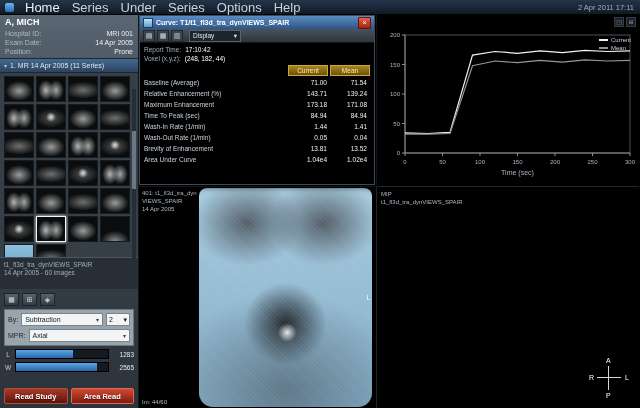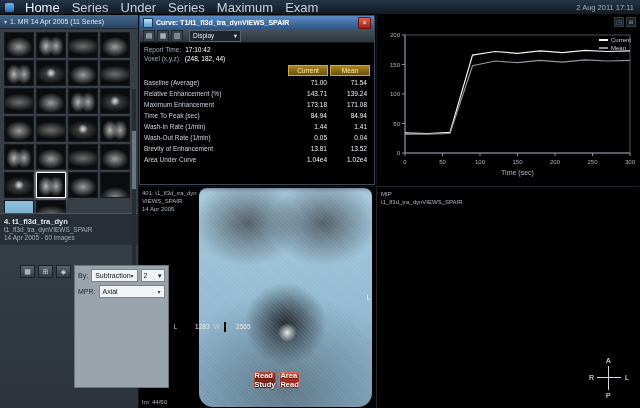--- a/index.html
+++ b/index.html
@@ -37,21 +37,21 @@
   .v3{background-image:radial-gradient(circle 7px at 50% 50%,#e0e0e0,rgba(0,0,0,0) 70%),
                         radial-gradient(ellipse 70% 50% at 50% 55%,#565656,rgba(0,0,0,0) 80%);}
   .v4{background-image:radial-gradient(ellipse 75% 60% at 50% 100%,#8a8a8a,rgba(0,0,0,0) 70%);}
   .vb{background-image:linear-gradient(#8fc1de,#6aa3c4);}
   .thumb.selected{border:1px solid #f5f5f5;box-shadow:0 0 3px rgba(255,255,255,.85);}
   #thumb-scroll{position:absolute;right:1px;top:3px;width:4px;height:176px;background:#262d34;}
   #thumb-scroll .sthumb{position:absolute;left:0;top:42px;width:4px;height:58px;background:#6b7884;}
   #active-series{height:32px;box-sizing:border-box;padding:3px 4px;background:#272e35;border-top:1px solid #4a5662;}
   #active-series .atitle{font-size:7.5px;font-weight:bold;color:#e3eaf0;line-height:9px;}
   #active-series .aline{font-size:6.5px;color:#9fb0bd;line-height:8px;}
-  #controls{flex:1;display:flex;flex-direction:row;gap:3px;padding:20px;box-sizing:border-box;}
+  #controls{flex:1;display:flex;flex-direction:column;gap:3px;padding:4px;box-sizing:border-box;}
   .tool-row{display:flex;gap:3px;}
   .tool-btn{width:13px;height:11px;background:linear-gradient(#57636e,#333c44);border:1px solid #1c2329;
             color:#cfd8e0;font-size:7px;line-height:11px;text-align:center;cursor:pointer;}
   #ctrl-box{background:#9aa4ad;border:1px solid #6b757f;padding:3px;display:flex;flex-direction:column;gap:3px;}
   .ctrl-row{display:flex;align-items:center;gap:3px;font-size:7px;color:#1d242b;}
   .select{flex:1;height:11px;background:#f2f4f6;border:1px solid #7a848d;color:#15191d;font-size:7px;
           display:flex;align-items:center;justify-content:space-between;padding:0 3px;cursor:pointer;}
   .select .caret{font-size:6px;color:#444;}
   .spinner{width:18px;height:11px;background:#f2f4f6;border:1px solid #7a848d;color:#15191d;font-size:7px;
            display:flex;align-items:center;justify-content:space-between;padding:0 2px;cursor:pointer;}
@@ -134,28 +134,45 @@
 
 <div id="screen">
 
   <div id="menubar">
     <div class="app-logo"></div>
     <div style="display:flex;height:100%;">
         <div class="menu-item">Home</div>
         <div class="menu-item">Series</div>
         <div class="menu-item">Under</div>
         <div class="menu-item">Series</div>
-        <div class="menu-item">Maximum</div>
-        <div class="menu-item">Exam</div>
-      </div>
-    <div id="clock">2 Aug 2011 17:11</div>
+        <div class="menu-item">Options</div>
+        <div class="menu-item">Help</div>
+      </div>
+    <div id="clock">2 Apr 2011 17:11</div>
   </div>
 
   <div id="sidebar">
 
+    <div id="patient">
+      <div class="pname">A, MICH</div>
+      <div>
+          <div class="pfield">
+          <span class="lab">Hospital ID:</span>
+          <span class="val">MRI 001</span>
+        </div>
+          <div class="pfield">
+          <span class="lab">Exam Date:</span>
+          <span class="val">14 Apr 2005</span>
+        </div>
+          <div class="pfield">
+          <span class="lab">Position:</span>
+          <span class="val">Prone</span>
+        </div>
+        </div>
+    </div>
 
     <div id="series-header">
       <span class="caret">▾</span>
       <span>1. MR  14 Apr 2005 (11 Series)</span>
     </div>
 
     <div id="thumbs">
         <div class="thumb v1"></div>
         <div class="thumb v0"></div>
         <div class="thumb v2"></div>
@@ -181,21 +198,20 @@
         <div class="thumb v1"></div>
         <div class="thumb v4"></div>
         <div class="thumb vb"></div>
         <div class="thumb v2"></div>
       </div>
     <div id="thumb-scroll" style="position:absolute;left:132px;top:75px;">
       <div class="sthumb"></div>
     </div>
 
     <div id="active-series">
-      <div class="atitle">4. t1_fl3d_tra_dyn</div>
       <div class="aline">t1_fl3d_tra_dynVIEWS_SPAIR</div>
       <div class="aline">14 Apr 2005 - 60 images</div>
     </div>
 
     <div id="controls">
       <div class="tool-row">
         <div class="tool-btn">▦</div>
         <div class="tool-btn">⊞</div>
         <div class="tool-btn">◈</div>
       </div>

